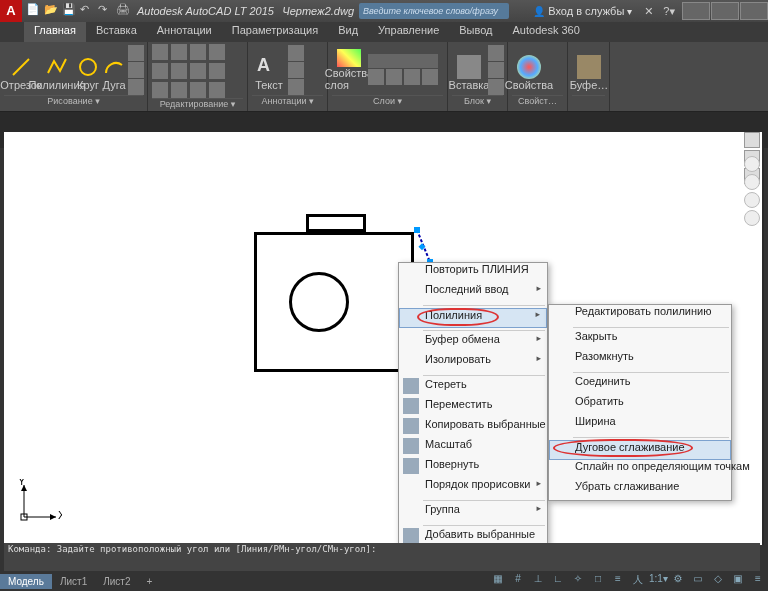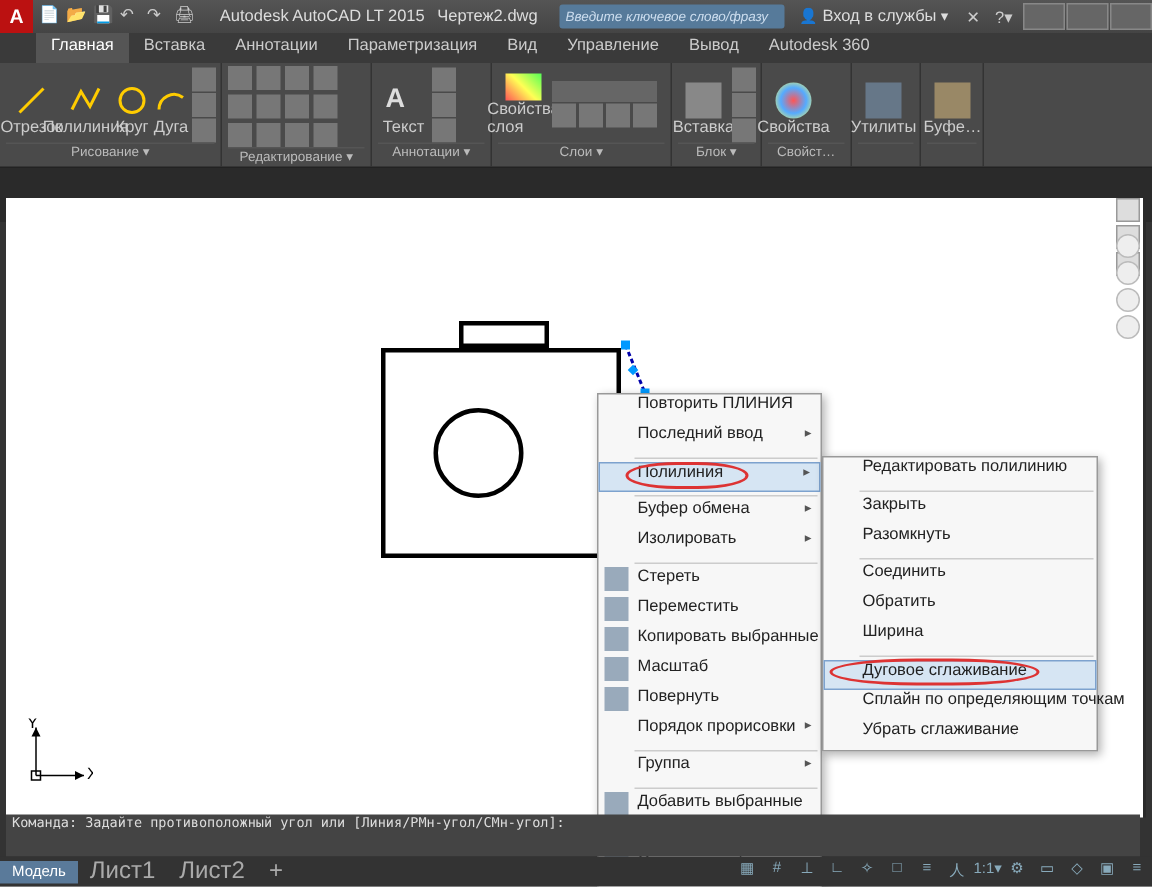--- a/index.html
+++ b/index.html
@@ -3,22 +3,22 @@
 <meta charset="utf-8">
 <style>
 * { margin:0; padding:0; box-sizing:border-box; font-family:"Segoe UI",Tahoma,sans-serif; font-size:11px; }
 body { width:768px; height:591px; background:#333; overflow:hidden; position:relative; }
 
 
 .titlebar { height:22px; background:linear-gradient(#555,#444); display:flex; align-items:center; color:#ccc; }
 .titlebar .logo { width:22px; height:22px; background:#b11; color:#fff; font-weight:bold; text-align:center; line-height:22px; font-size:13px; }
 .titlebar .qat { display:flex; gap:2px; margin-left:4px; }
 .titlebar .qat span { width:16px; height:16px; display:inline-block; }
-.titlebar .title { flex:1; text-align:center; font-size:10px; color:#ddd; }
-.titlebar .search { width:150px; height:16px; background:#567a9a; border-radius:2px; margin-right:10px; color:#cde; font-style:italic; padding:0 4px; line-height:16px; font-size:9px; overflow:hidden; white-space:nowrap; }
+.titlebar .title { flex:1; text-align:center; font-size:10px; color:#ddd;font-style:italic; }
+.titlebar .search { width:150px; height:16px; background:#567a9a; border-radius:2px; margin-right:24px; color:#cde; font-style:italic; padding:0 4px; line-height:16px; font-size:9px; overflow:hidden; white-space:nowrap; }
 .titlebar .signin { color:#ddd; font-size:10px; margin-right:8px; }
 .titlebar .winbtn { width:28px; height:18px; background:#666; margin-left:1px; border:1px solid #888; }
 
 
 .ribbonTabs { height:20px; background:#3a3a3a; display:flex; padding-left:24px; }
 .ribbonTabs .tab { padding:2px 10px; color:#ccc; cursor:pointer; }
 .ribbonTabs .tab.active { background:#555; color:#fff; }
 
 
 .ribbon { height:70px; background:#4a4a4a; display:flex; border-bottom:1px solid #222; }
@@ -59,21 +59,21 @@
 .ctx .ring { position:absolute; border:2px solid #d33; border-radius:50%/60%; pointer-events:none; }
 
 
 .cmdline { position:absolute; bottom:20px; left:4px; right:8px; height:28px; background:#444; color:#ccc; font-size:10px; padding:1px 4px; }
 .cmdline .hist { color:#ddd; font-family:monospace; font-size:9px; }
 .cmdline .inp { display:flex; align-items:center; background:#555; height:13px; padding:0 4px; }
 .cmdline .inp .icon { width:12px;height:12px;background:#888;margin-right:4px; }
 
 .statusbar { position:absolute; bottom:0; left:0; right:0; height:20px; background:#333; display:flex; align-items:center; }
 .statusbar .mtab { background:#5a7a9a; color:#fff; padding:2px 8px; font-size:10px; }
-.statusbar .ltab { color:#aaa; padding:2px 8px; font-size:16px; }
+.statusbar .ltab { color:#aaa; padding:2px 8px; font-size:10px; }
 .statusbar .spacer { flex:1; }
 .statusbar .sbtn { width:18px; height:16px; margin:0 1px; color:#8ab; text-align:center; font-size:10px; }
 </style>
 </head>
 <body>
 
 <div class="titlebar">
   <div class="logo">A</div>
   <div class="qat">
     <span>📄</span>
@@ -206,29 +206,20 @@
     <div class="lbl">Блок ▾</div>
   </div>
   <div class="panel" style="width:60px">
     <div class="row">
         <div class="bigbtn">
           <div class="ic" style="background:radial-gradient(#f55,#5af,#ff5);border-radius:50%"></div>
           <span>Свойства</span>
         </div>
       </div>
     <div class="lbl">Свойст…</div>
-  </div>
-  <div class="panel" style="width:46px">
-    <div class="row">
-        <div class="bigbtn">
-          <div class="ic" style="background:#678"></div>
-          <span>Утилиты</span>
-        </div>
-      </div>
-    <div class="lbl">&nbsp;</div>
   </div>
   <div class="panel" style="width:42px">
     <div class="row">
         <div class="bigbtn">
           <div class="ic" style="background:#986"></div>
           <span>Буфе…</span>
         </div>
       </div>
     <div class="lbl">&nbsp;</div>
   </div>

